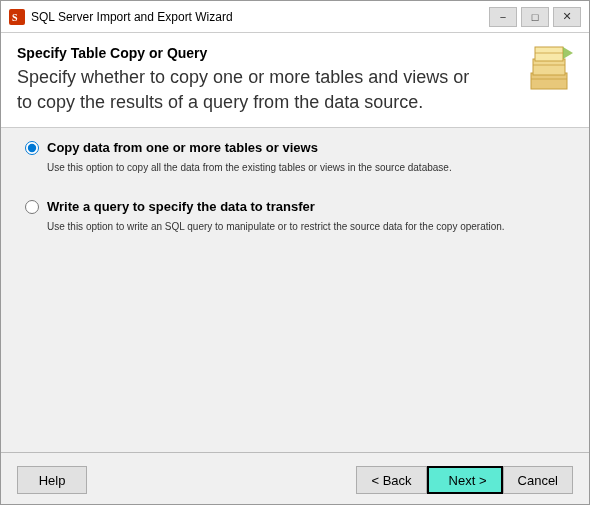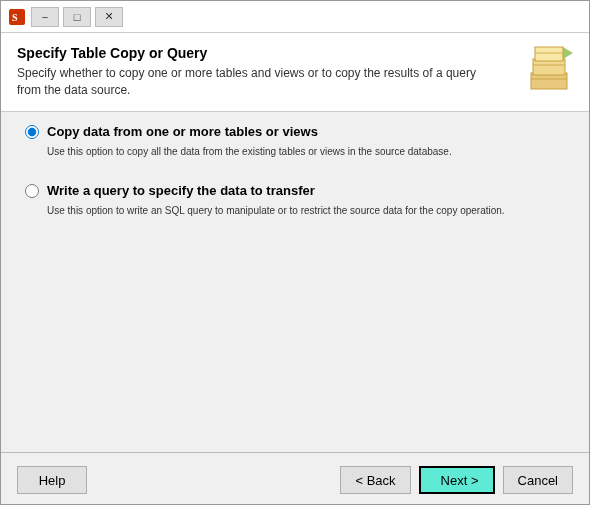--- a/index.html
+++ b/index.html
@@ -75,21 +75,21 @@
     .header-text {
       flex: 1;
     }
     .header-title {
       font-size: 14px;
       font-weight: bold;
       color: #000;
       margin-bottom: 4px;
     }
     .header-subtitle {
-      font-size: 12px;
+      font-size: 18px;
       color: #333;
       line-height: 1.4;
       max-width: 460px;
     }
     .header-icon {
       width: 48px;
       height: 48px;
       flex-shrink: 0;
       margin-left: 12px;
     }
@@ -148,21 +148,20 @@
       flex-shrink: 0;
       height: 52px;
     }
 
     .footer-left {
       display: flex;
       gap: 8px;
     }
     .footer-right {
       display: flex;
-      gap: 8px;
     }
 
     .btn {
       height: 28px;
       min-width: 70px;
       padding: 0 14px;
       border: 1px solid #adadad;
       background: #e1e1e1;
       font-size: 13px;
       cursor: pointer;
@@ -185,20 +184,21 @@
   </style>
 </head>
 <body>
 
 <div class="title-bar">
 
   <svg class="title-bar-icon" viewBox="0 0 16 16">
     <rect width="16" height="16" fill="#cc3300" rx="2"></rect>
     <text x="3" y="12" font-size="10" fill="white" font-family="serif" font-weight="bold">S</text>
   </svg>
+  <span class="title-bar-text">SQL Server Import and Export Wizard</span>
   <div class="title-bar-controls">
     <div class="title-bar-btn">−</div>
     <div class="title-bar-btn">□</div>
     <div class="title-bar-btn close">✕</div>
   </div>
 </div>
 
 <div class="main-content">
 
   <div class="header-section">

